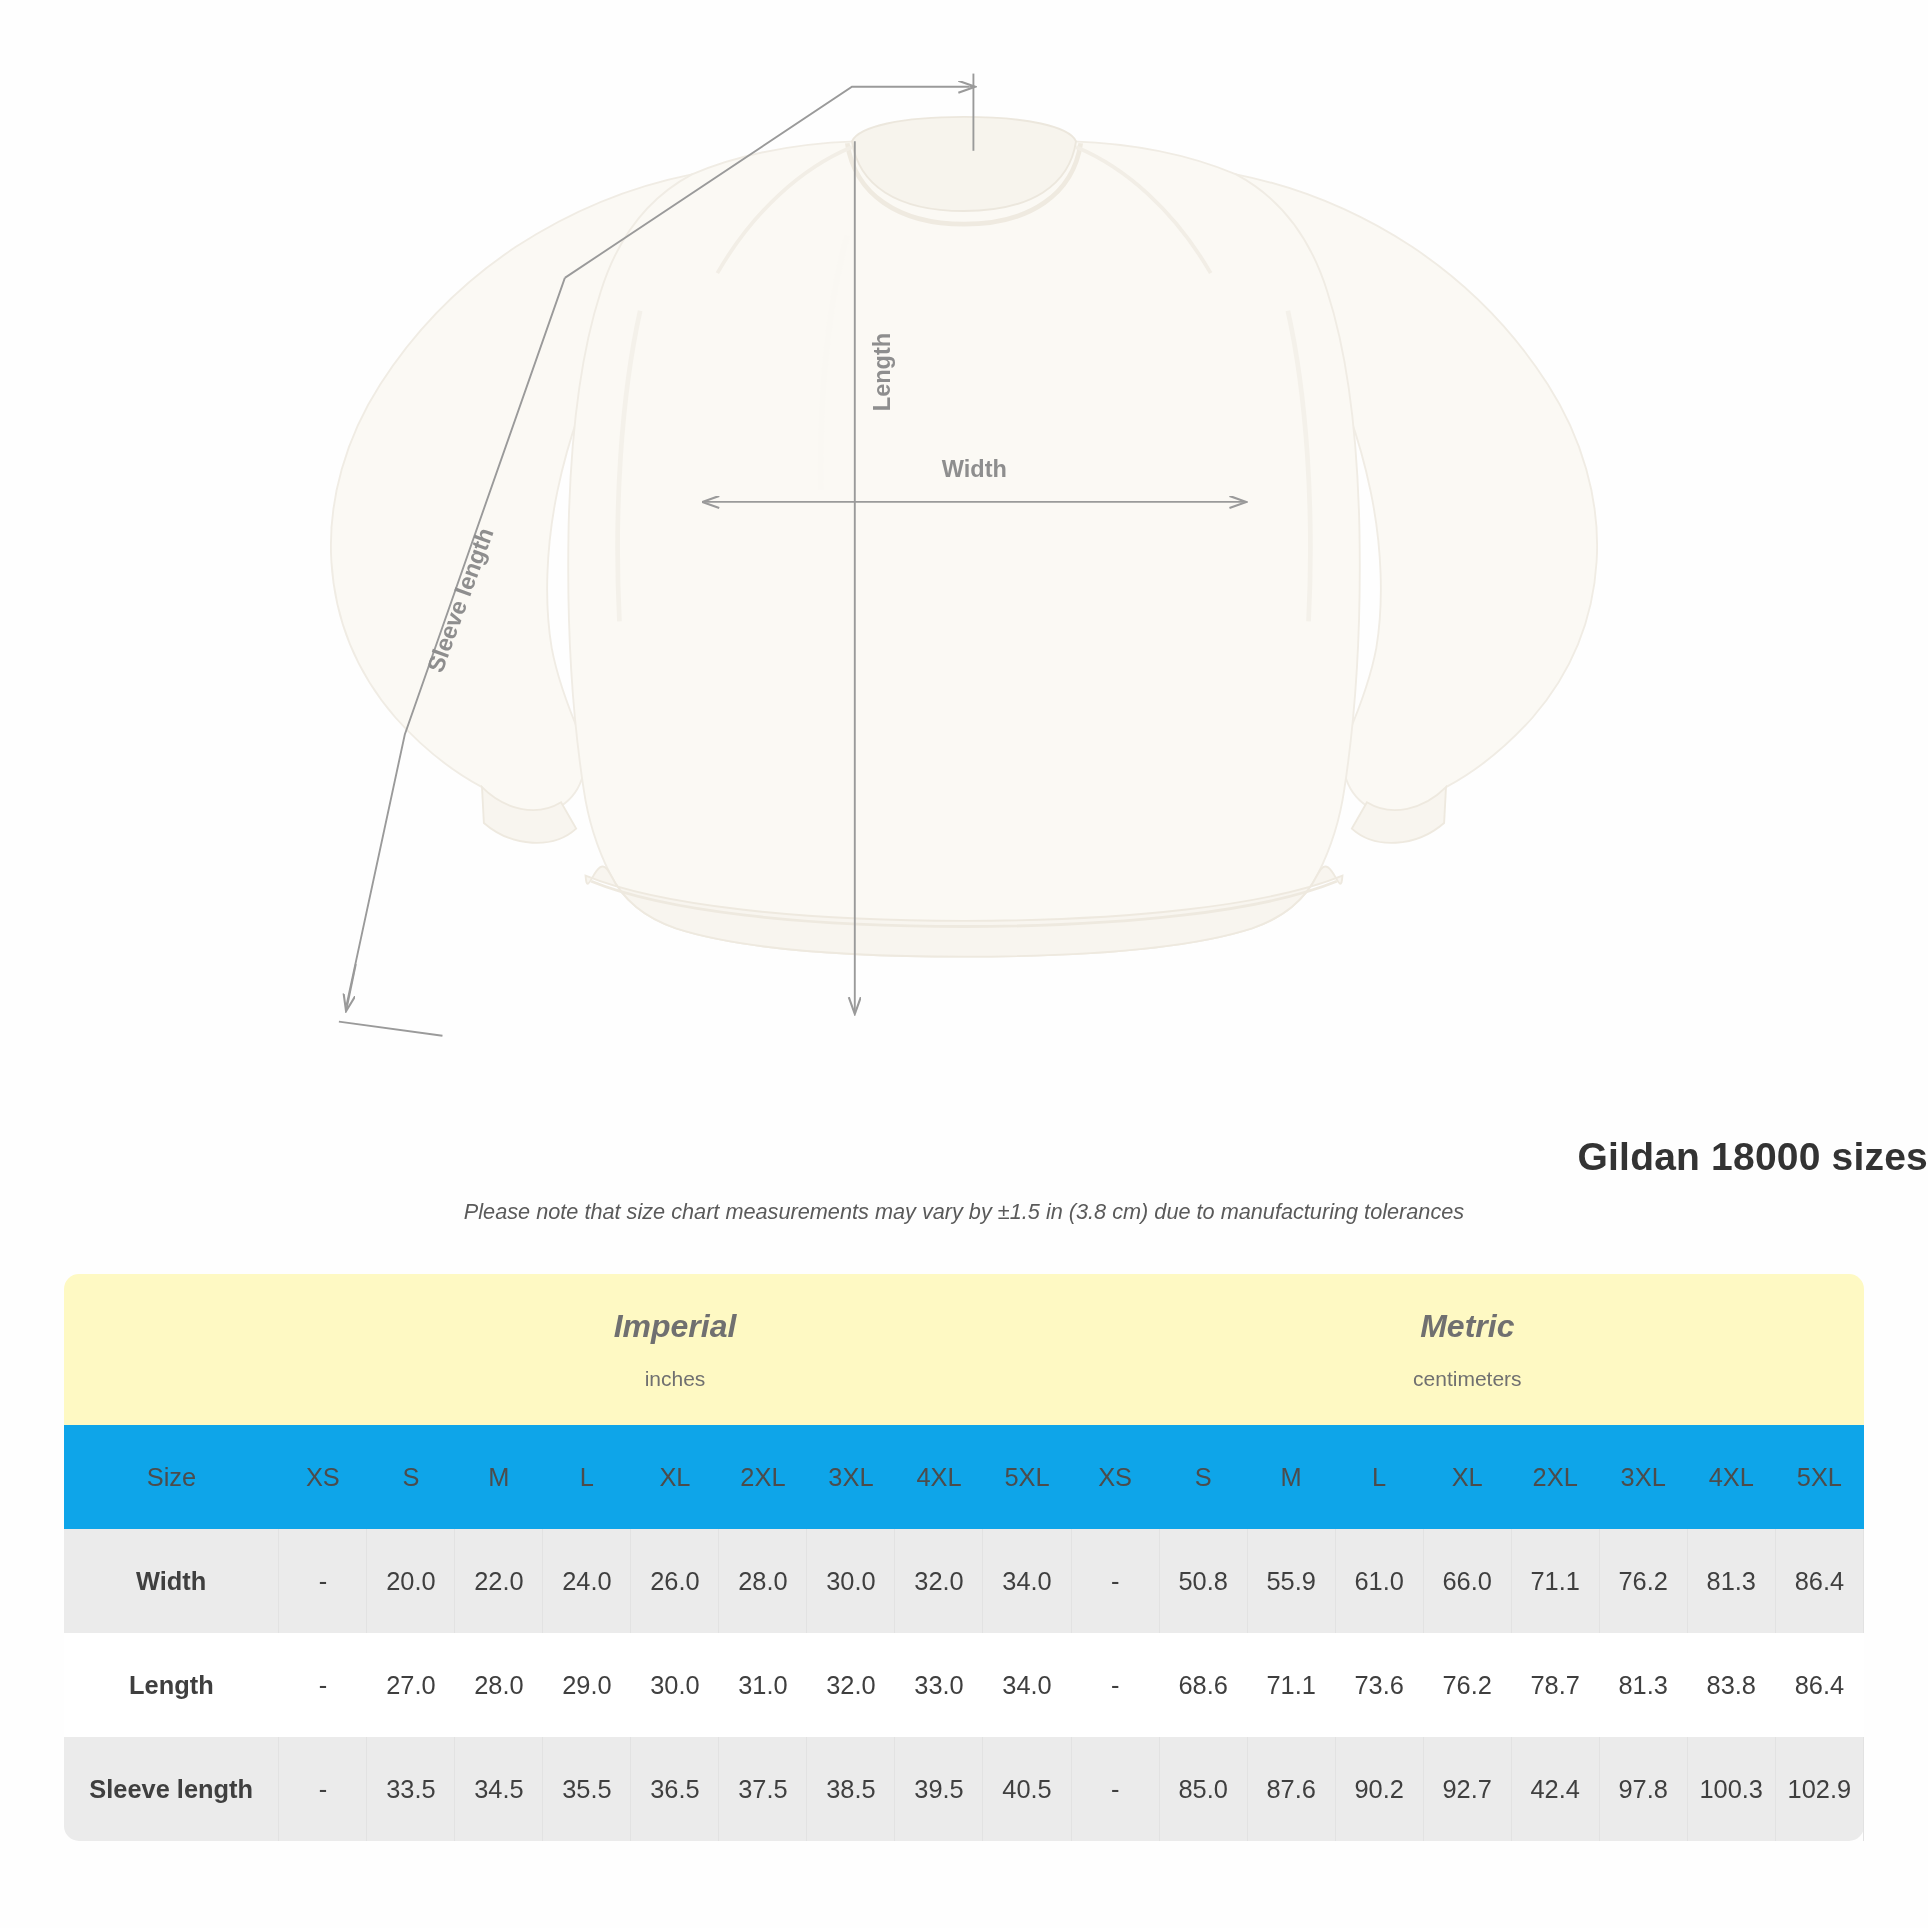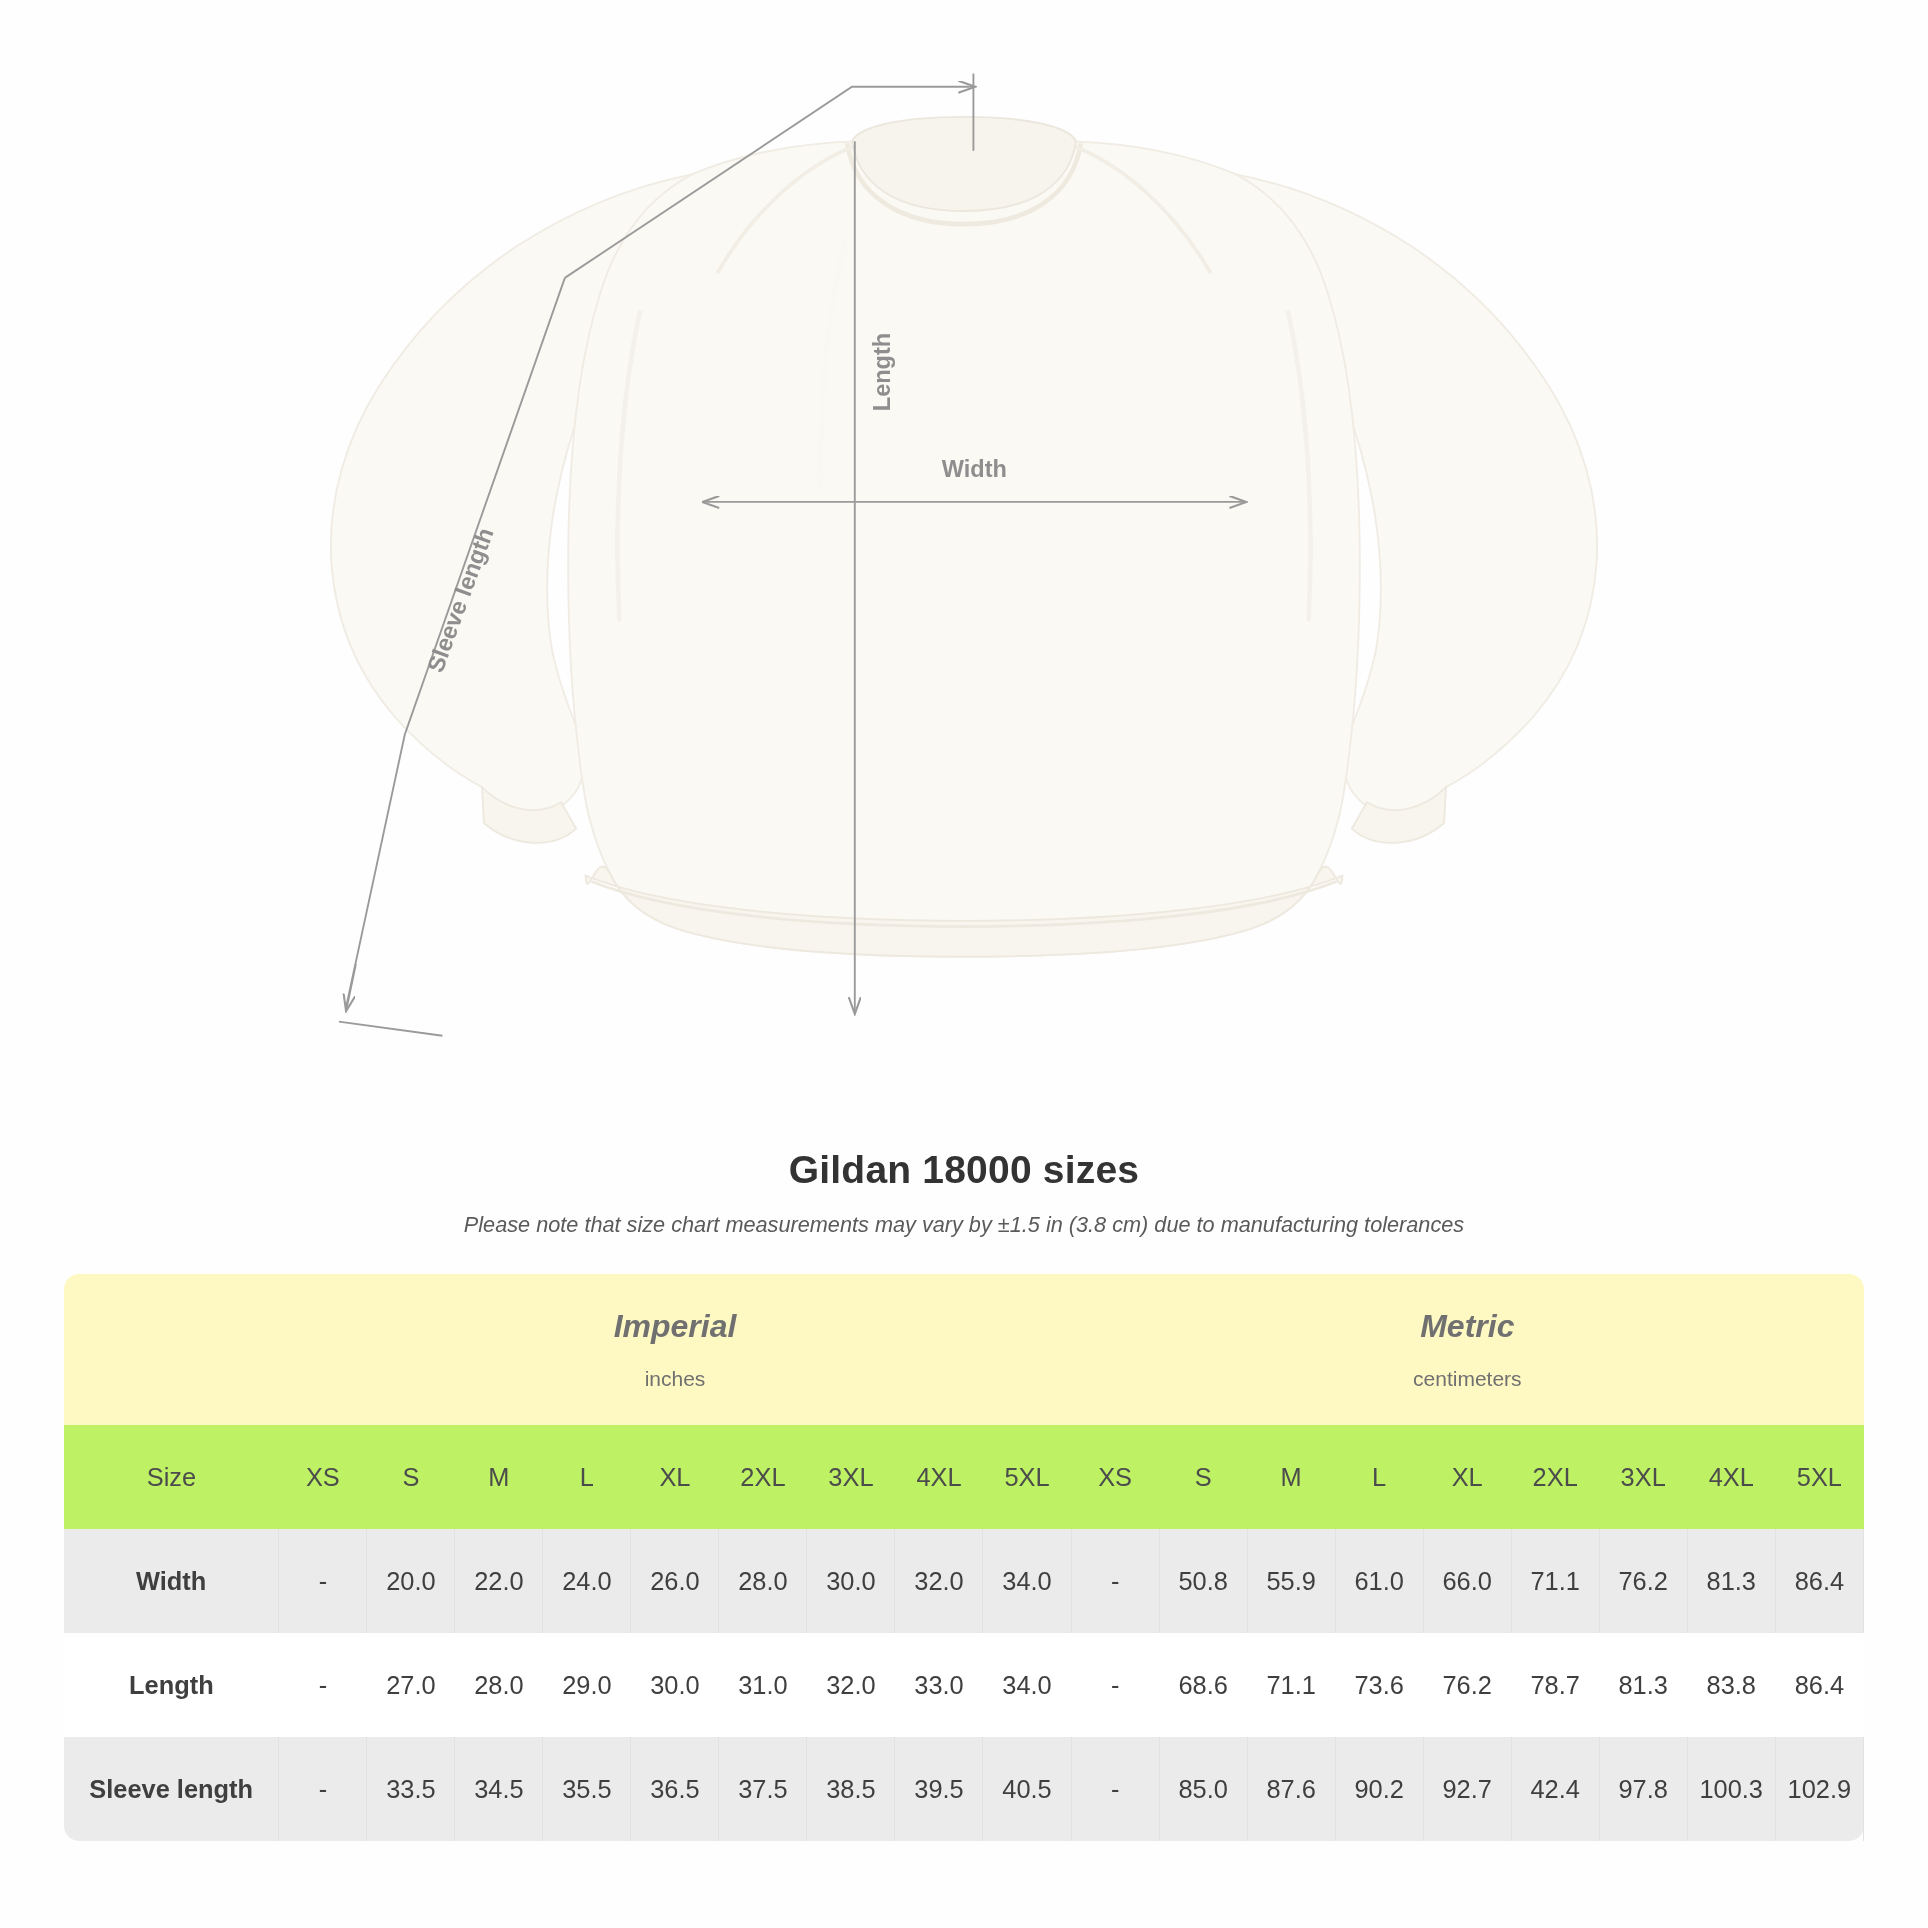--- a/index.html
+++ b/index.html
@@ -40,21 +40,22 @@
     top: 1135px;
     left: 0;
     width: 1928px;
     text-align: center;
   }
   .chart-title {
     font-size: 39px;
     font-weight: bold;
     color: #333333;
     letter-spacing: 0.2px;
-    margin: 13px;
+    margin: 0;
+    text-align: right;
   }
   .chart-note {
     font-size: 21.7px;
     font-style: italic;
     color: #5a5a5a;
     margin-top: 20px;
   }
 
   
   .table-wrap {
@@ -101,21 +102,21 @@
     font-style: normal;
     margin-top: 22px;
   }
 
   
   .head-row td {
     height: 102px;
     font-size: 25.4px;
     color: #4c4c4c;
     font-weight: bold;
-    background: #bef264;
+    background: #0ea5e9;
     border-right: 0.9px solid #e7e7e7;
   }
   .head-row td:last-child { border-right: 0; }
   .head-row td.rowlabel {
     font-size: 25.4px;
     color: #4c4c4c;
   }
 
   
   .data-row td {

